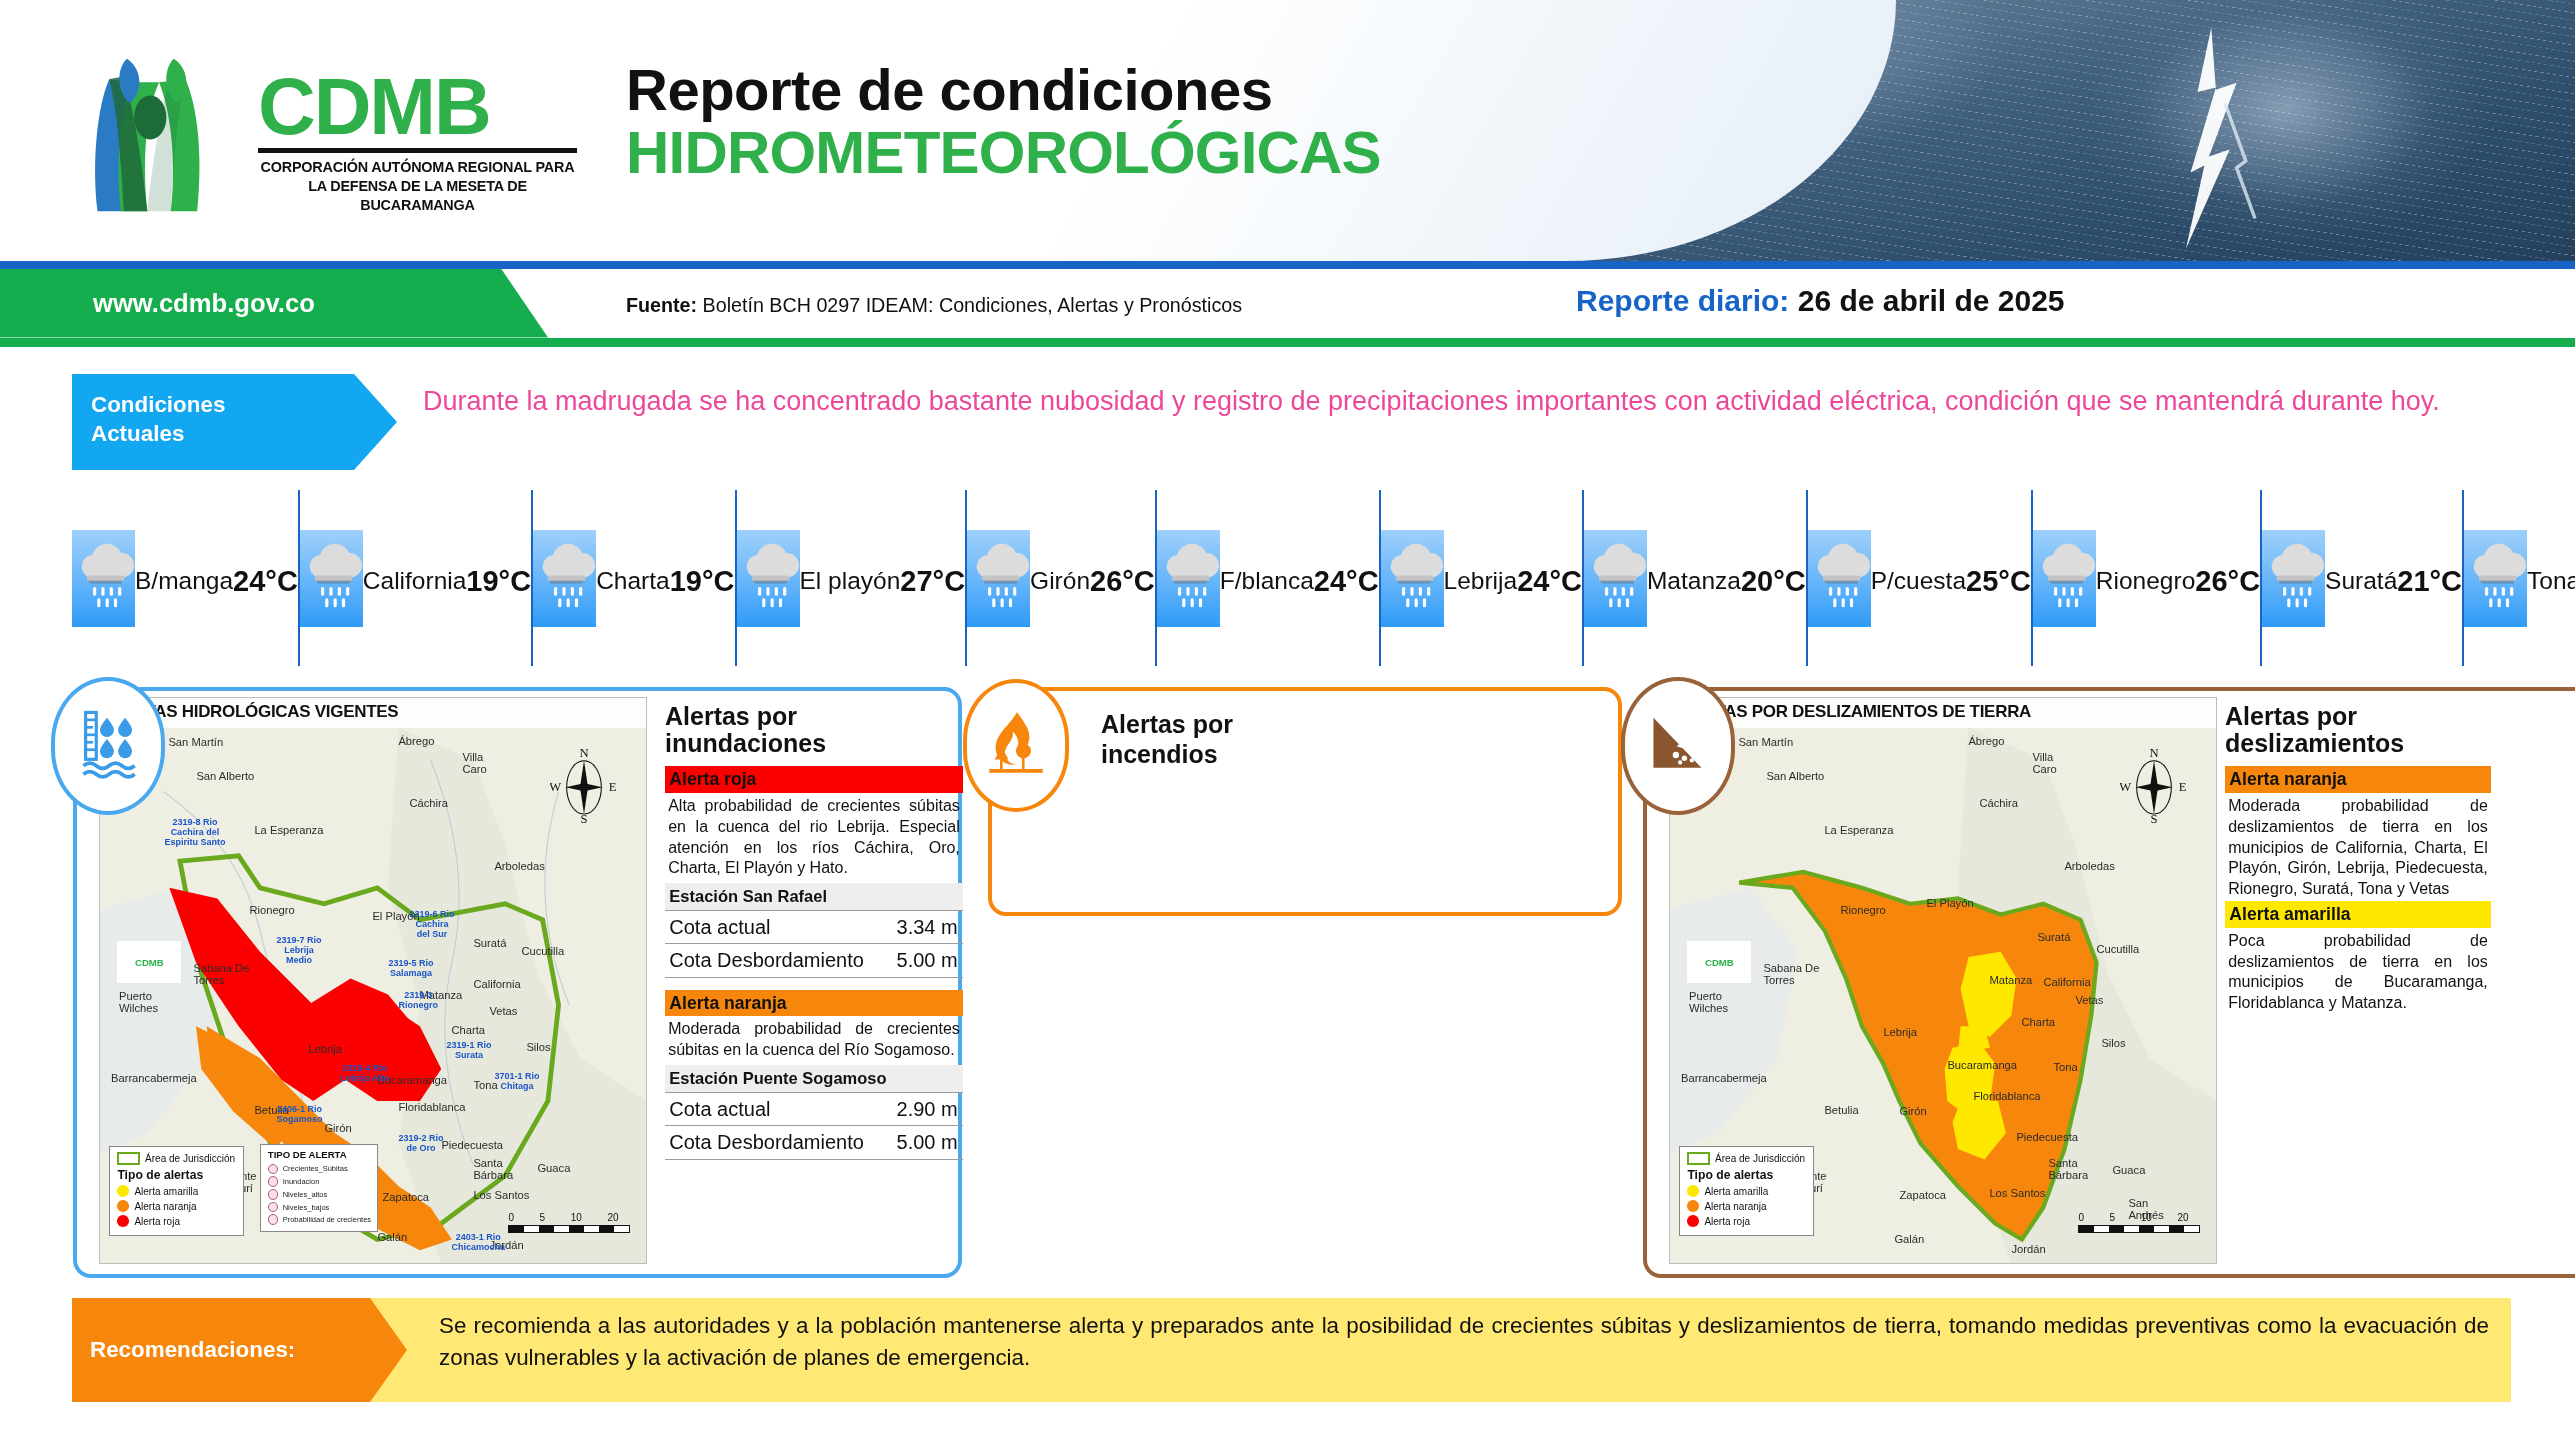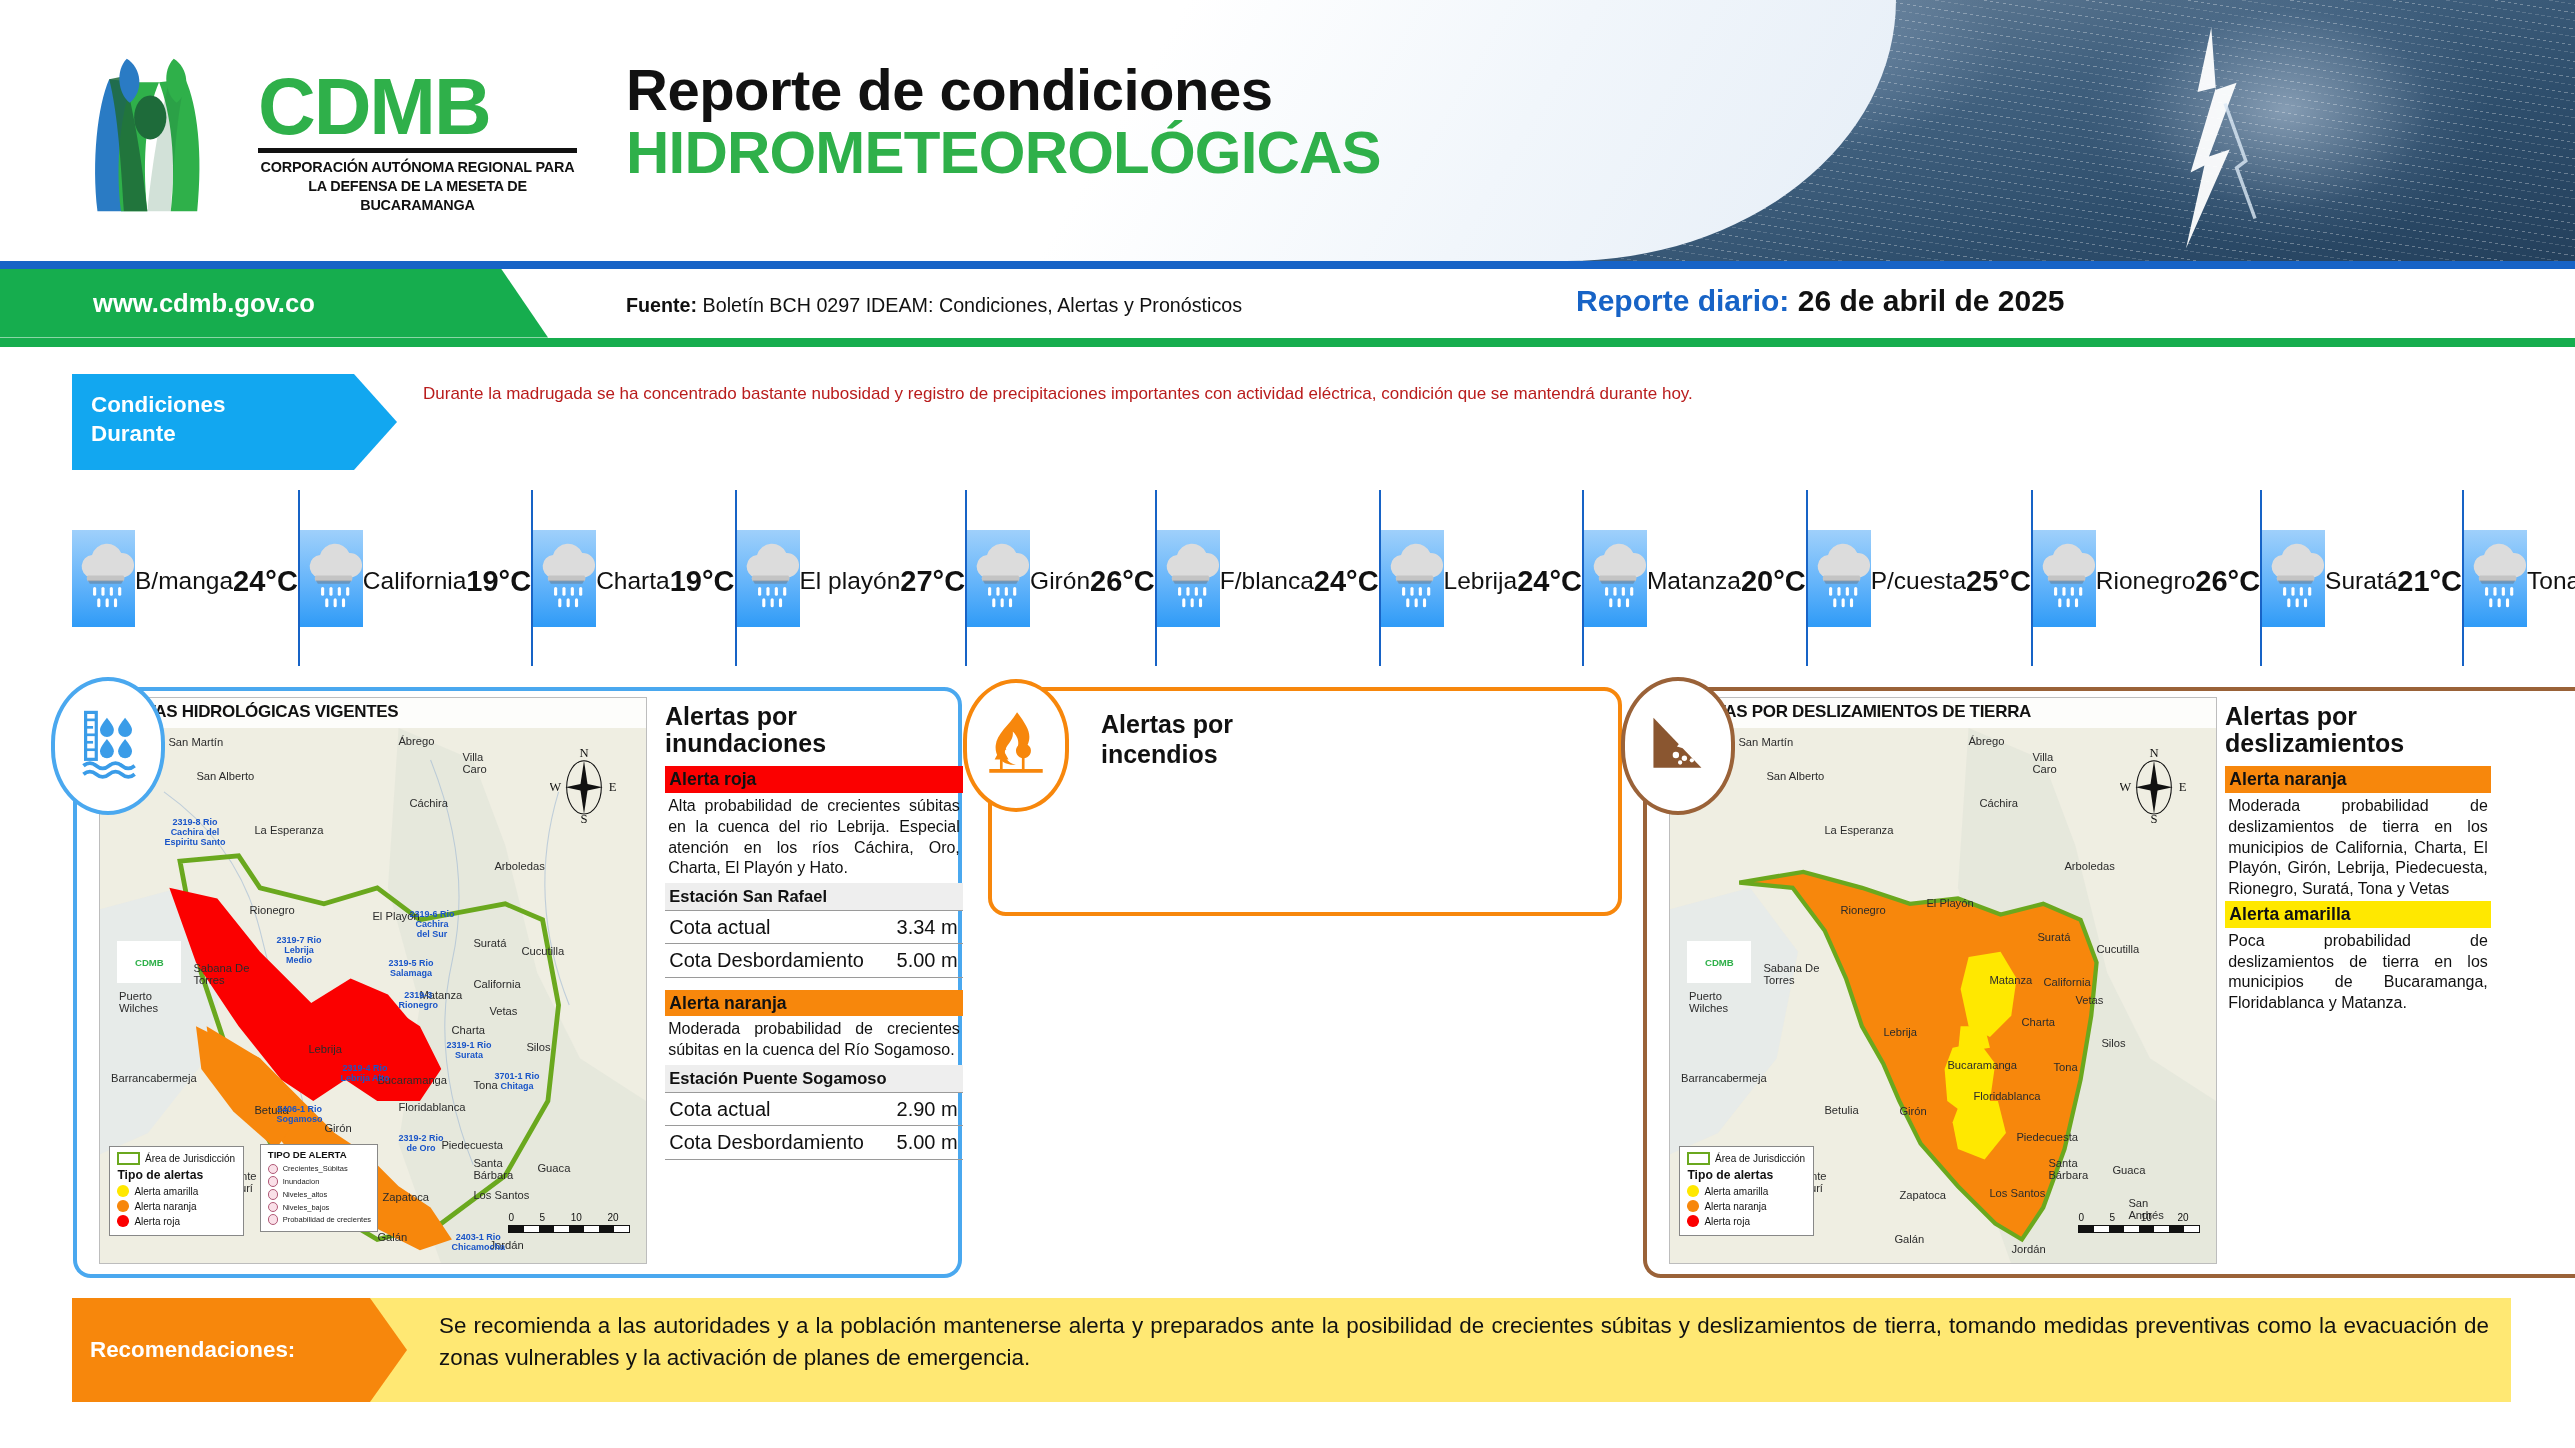--- a/index.html
+++ b/index.html
@@ -105,21 +105,21 @@
   }
   .cond-tag {
     position: absolute; left: 0; top: 0; width: 325px; height: 111px;
     background: #12a7f0;
     clip-path: polygon(0 0, 282px 0, 325px 48px, 282px 96px, 0 96px);
     color: #ffffff; font-size: 22.4px; font-weight: bold;
     padding: 17px 0 0 19px; line-height: 1.28;
   }
   .cond-text {
     position: absolute; left: 351px; top: 7.5px; width: 2077px;
-    font-size: 17px; color: #b91c1c; line-height: 1.42; text-align: justify;
+    font-size: 27px; color: #ec4899; line-height: 1.42; text-align: justify;
   }
 
   
   .temps {
     position: absolute; left: 72px; top: 490px;
     width: 2433px; height: 176px; display: flex;
   }
   .temp-cell {
     flex: 1 1 0; display: flex; flex-direction: row; align-items: center;
     border-right: 2.1px solid #1763c6; position: relative;
@@ -315,21 +315,21 @@
   <div class="infobar-report">
     <span class="lbl">Reporte diario:</span>
     <span class="val">26 de abril de 2025</span>
   </div>
   <div class="infobar-bottomline"></div>
 </div>
 
 <div class="cond-row">
   <div class="cond-tag">
     <div>Condiciones</div>
-    <div>Durante</div>
+    <div>Actuales</div>
   </div>
   <div class="cond-text">Durante la madrugada se ha concentrado bastante nubosidad y registro de precipitaciones importantes con actividad eléctrica, condición que se mantendrá durante hoy.</div>
 </div>
 
 <div class="temps" id="temps">
     <div class="temp-cell">
       <div class="temp-icon-box">
         <svg class="rain-icon" viewBox="0 0 120 134">
           <path d="M34 66 a22 22 0 0 1 4 -43 a30 30 0 0 1 56 -4 a20 20 0 0 1 2 47 Z" fill="#dcdcdc"></path>
           <path d="M30 62 h68 a9 9 0 0 1 0 11 h-68 a9 9 0 0 1 0 -11z" fill="#c4c4c4"></path>

